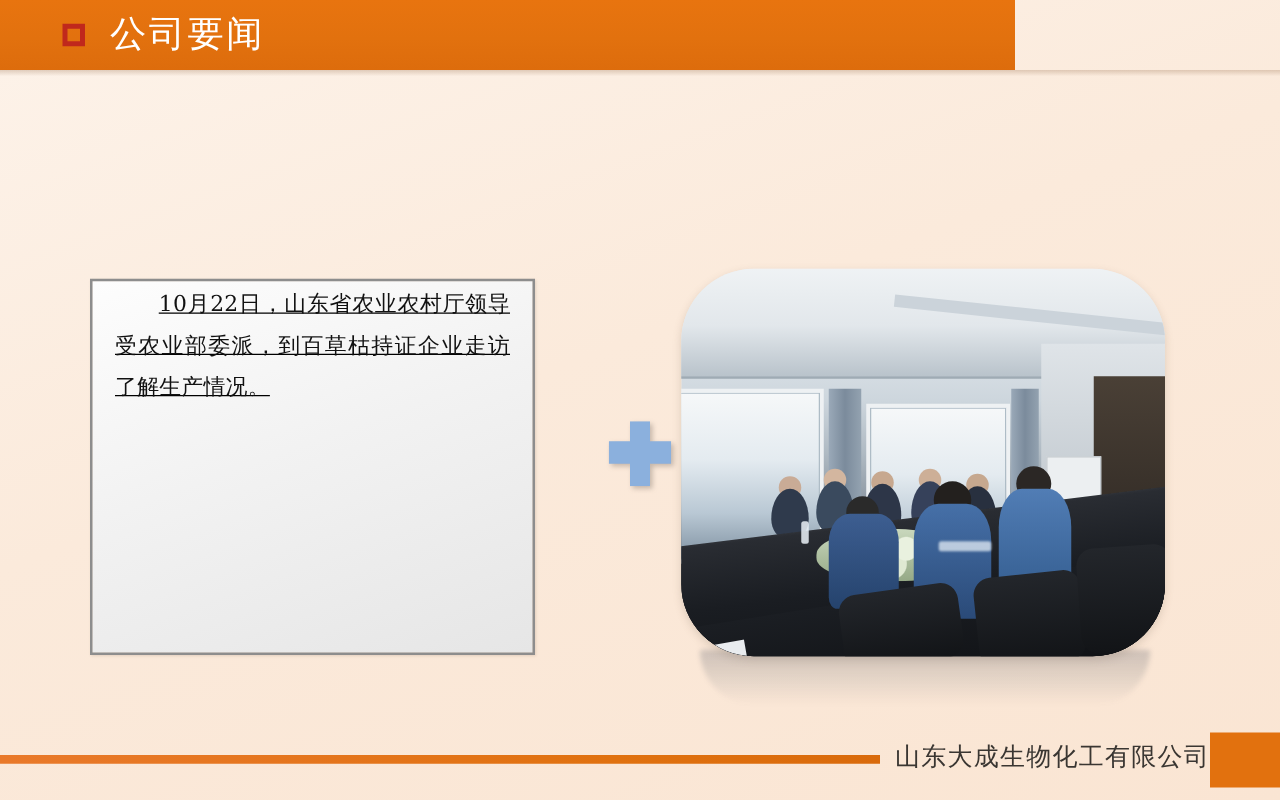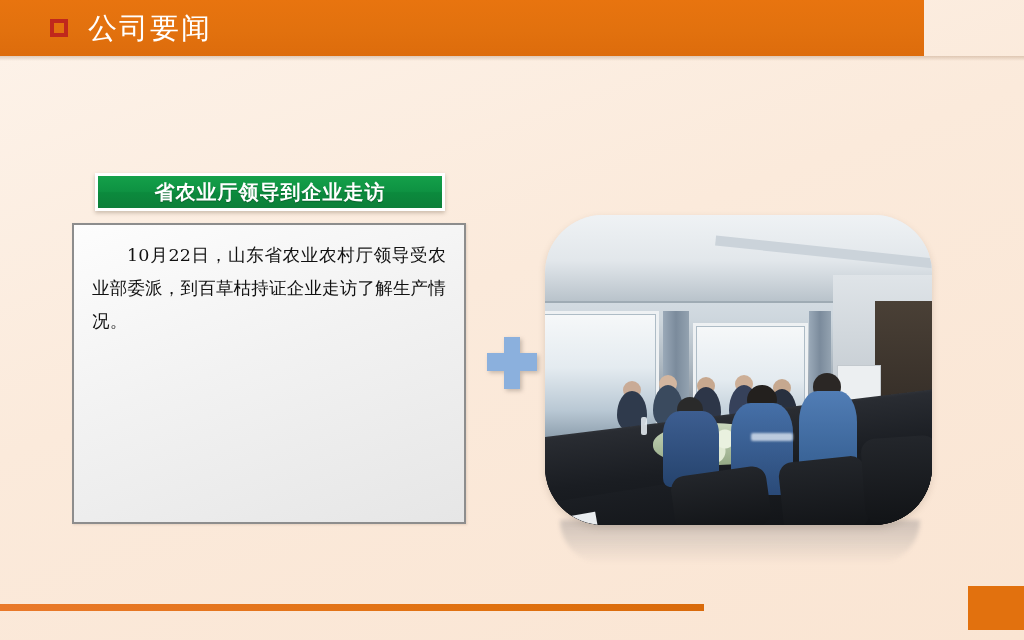--- a/index.html
+++ b/index.html
@@ -12,21 +12,21 @@
 
   
   #slide {
     position:absolute; left:0; top:0; width:1024px; height:640px;
     background:linear-gradient(160deg,#fdf3ea 0%,#fbeadb 45%,#fae5d3 100%);
     overflow:hidden;
   }
 
   
   #header-bar {
-    position:absolute; left:0; top:0; width:924px; height:56px;
+    position:absolute; left:0; top:0; width:812px; height:56px;
     background:linear-gradient(180deg,#e8740f 0%,#e2710e 55%,#dd6c0c 100%);
     display:flex; align-items:center;
   }
   #header-square {
     width:18px; height:18px; margin-left:50px;
     border:4px solid #c0281c; background:transparent;
     flex:0 0 auto;
   }
   #header-title {
     margin-left:20px; color:#ffffff;
@@ -47,25 +47,26 @@
     display:flex; align-items:center; justify-content:center;
   }
   #green-banner-text {
     color:#ffffff; font-size:20px; font-weight:bold; letter-spacing:1px;
     white-space:nowrap; line-height:1;
     text-shadow:0 1px 1px rgba(0,0,0,.25);
   }
 
   
   #text-box {
-    position:absolute; left:72px; top:223px; width:394px; height:301px;
+    position:absolute; left:72px; top:223px; width:356px; height:301px;
     background:linear-gradient(160deg,#fdfdfd 0%,#f2f2f2 45%,#e6e6e6 100%);
     border:2px solid #8d8d8d;
-    padding:14px 18px 10px 18px;
+    padding:3px 18px 10px 18px;
     box-shadow:1px 1px 2px rgba(120,100,80,.18);
+    text-decoration:underline;
   }
   .para {
     font-family:"DejaVu Serif","Liberation Serif", serif;
     font-size:17.5px;
     line-height:33px;
     color:#111111;
     text-indent:2em;
     text-align:justify;
     letter-spacing:.2px;
   }
@@ -225,23 +226,20 @@
 <body>
 
 <div id="slide">
 
   <div id="header-bar">
     <div id="header-square"></div>
     <div id="header-title">公司要闻</div>
   </div>
   <div id="header-shadow"></div>
 
-  <div id="green-banner">
-    <div id="green-banner-text">省农业厅领导到企业走访</div>
-  </div>
 
   <div id="text-box">
     <p class="para">10月22日，山东省农业农村厅领导受农业部委派，到百草枯持证企业走访了解生产情况。</p>
   </div>
 
   <svg id="blue-cross" viewBox="0 0 50 52">
     <path d="M17 0 H33 V16 H50 V34 H33 V52 H17 V34 H0 V16 H17 Z" fill="#8bb0dd"></path>
   </svg>
 
   <div id="photo-reflection"></div>
@@ -285,15 +283,16 @@
       <div class="ph-head" id="w3h"></div>
       <div class="ph-person" id="w3"></div>
 
       <div class="ph-chair" id="c1"></div>
       <div class="ph-chair" id="c2"></div>
       <div class="ph-chair" id="c3"></div>
     </div>
   </div>
 
   <div id="footer-line"></div>
+  <div id="footer-text">山东大成生物化工有限公司</div>
   <div id="footer-block"></div>
 
 </div>
 
 </body></html>

